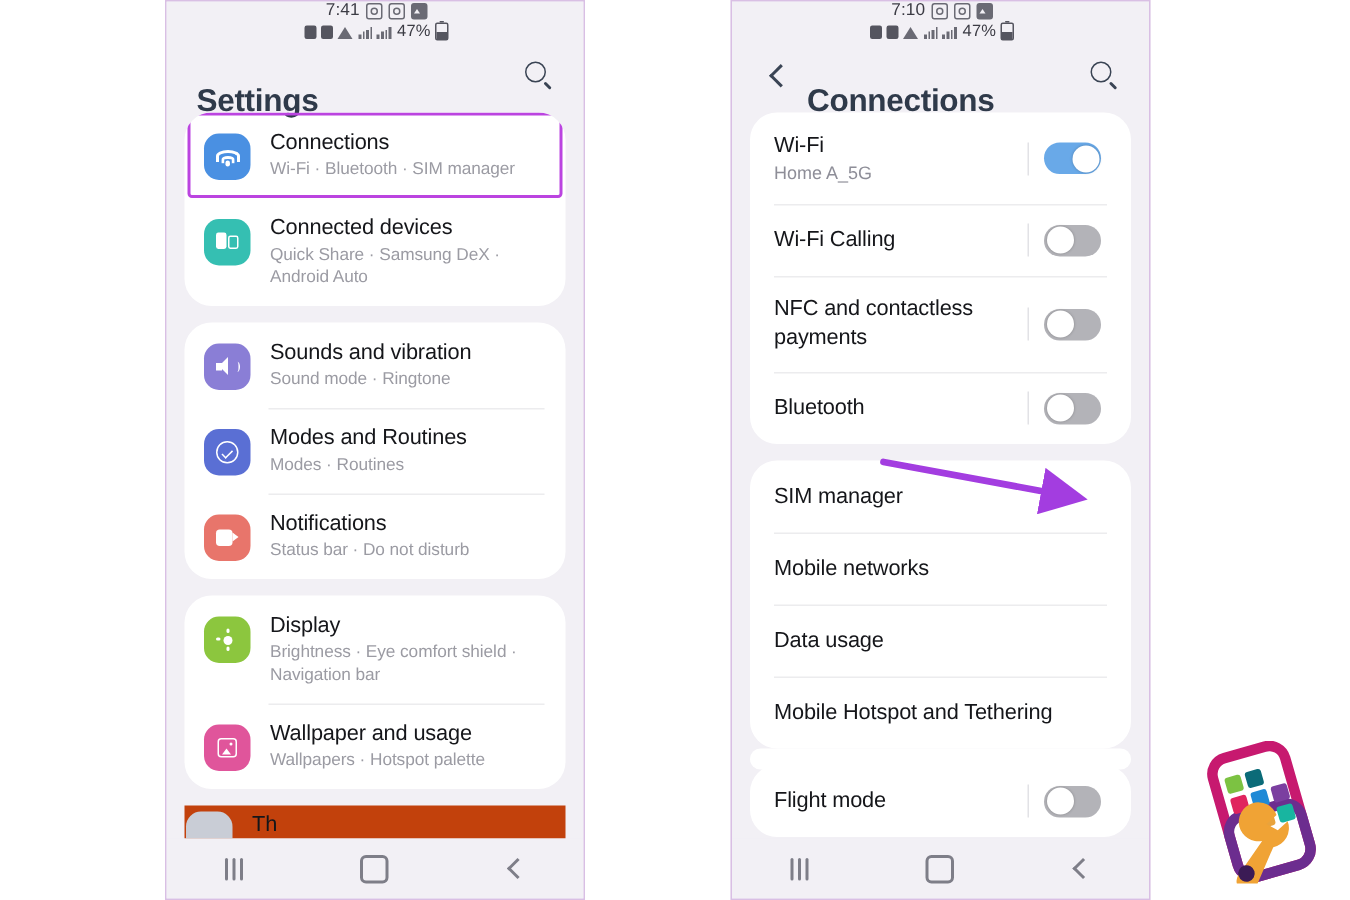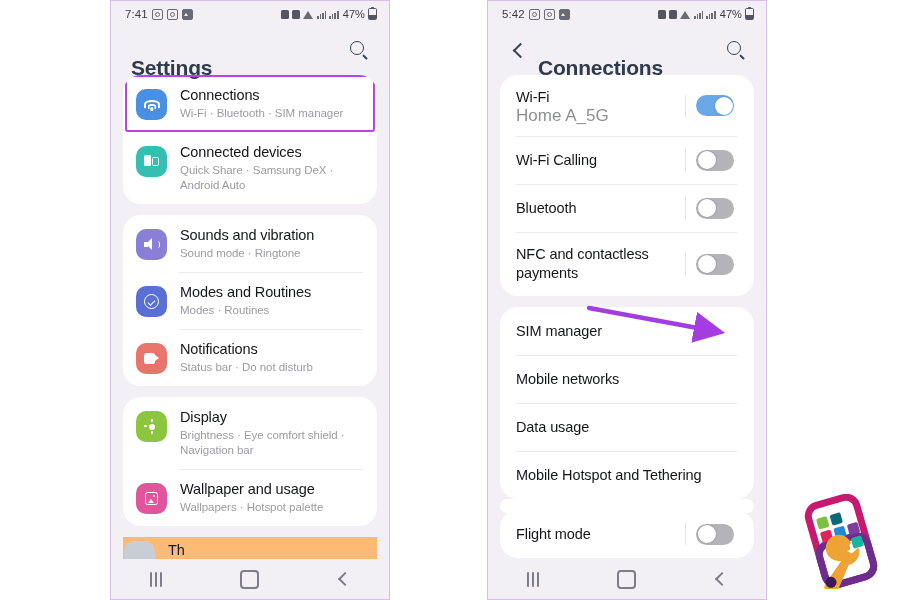--- a/index.html
+++ b/index.html
@@ -35,20 +35,21 @@
   .statusbar {
     height: 26px;
     display: flex;
     align-items: center;
     justify-content: space-between;
     padding: 0 12px 0 14px;
     box-sizing: border-box;
     font-size: 11px;
     color: #3d3d46;
     letter-spacing: .1px;
+    flex-direction: column;
   }
   .sb-left { display: flex; align-items: center; gap: 4px; }
   .sb-right { display: flex; align-items: center; gap: 3px; }
   .sb-time { font-size: 11.5px; color: #3b3b44; }
   .sb-ico {
     display: inline-block; width: 9px; height: 9px;
     border: 1.2px solid #6a6a74; border-radius: 2px;
     position: relative;
   }
   .sb-ico.cam::after {
@@ -211,39 +212,39 @@
     position: absolute;
     left: 2px; right: 2px; top: 0; bottom: 0;
     border: 2.5px solid #bb44e0;
     border-radius: 3px;
     pointer-events: none;
   }
   .hl-wrap { position: relative; }
 
   
   .peek {
-    height: 28px; background:#fdba74; margin: 0 12px;
+    height: 28px; background:#c2410c; margin: 0 12px;
     border-radius: 0; position: relative; overflow:hidden;
   }
   .peek .pk-ico{position:absolute;left:1px;top:4px;width:31px;height:31px;border-radius:10px;background:#c9cdd6;}
   .peek .pk-tx{position:absolute;left:45px;top:5px;font-size:14.5px;color:#15161a;}
 
   
   .crow {
     display: flex; align-items: center;
     padding: 13px 20px 13px 16px;
     position: relative; min-height: 22px;
   }
   .crow + .crow::before {
     content:""; position:absolute; left: 16px; right: 16px; top: 0;
     height: 1px; background: #ececee;
   }
   .crow-txt { flex: 1; min-width: 0; padding-right: 8px; }
   .crow-title { font-size: 14.5px; color: #15161a; line-height: 19px; letter-spacing:-0.1px;}
-  .crow-sub { font-size: 17px; color: #8e8e98; line-height: 15px; margin-top:1px;}
+  .crow-sub { font-size: 12px; color: #8e8e98; line-height: 15px; margin-top:1px;}
   .crow-right { display:flex; align-items:center; flex:none; }
   .tog-div { width:1px; height:22px; background:#e2e2e6; margin-right:10px; }
 
   .toggle {
     width: 38px; height: 21px; border-radius: 11px;
     position: relative; flex: none;
     background: #b3b3b8;
   }
   .toggle .knob {
     position: absolute; top: 1.5px; left: 1.5px;
@@ -432,21 +433,21 @@
       <div class="nav-home"></div>
       <div class="nav-back"></div>
     </div>
   </div>
 
   <div class="phone" id="phone-right">
     <div class="screen">
 
       <div class="statusbar">
         <div class="sb-left">
-          <span class="sb-time">5:42</span>
+          <span class="sb-time">7:10</span>
           <span class="sb-ico cam"></span>
           <span class="sb-ico cam"></span>
           <span class="sb-ico gal"></span>
         </div>
         <div class="sb-right">
           <span class="sb-sq"></span>
           <span class="sb-sq"></span>
           <span class="sb-wifi"></span>
           <span class="sb-bars">
               <i></i>
@@ -494,33 +495,33 @@
             <div class="crow-right">
               <div class="tog-div"></div>
               <div class="toggle">
                   <div class="knob"></div>
                 </div>
             </div>
           </div>
 
           <div class="crow">
             <div class="crow-txt">
-              <div class="crow-title">Bluetooth</div>
+              <div class="crow-title" style="max-width:160px">NFC and contactless payments</div>
             </div>
             <div class="crow-right">
               <div class="tog-div"></div>
               <div class="toggle">
                   <div class="knob"></div>
                 </div>
             </div>
           </div>
 
           <div class="crow">
             <div class="crow-txt">
-              <div class="crow-title" style="max-width:160px">NFC and contactless payments</div>
+              <div class="crow-title">Bluetooth</div>
             </div>
             <div class="crow-right">
               <div class="tog-div"></div>
               <div class="toggle">
                   <div class="knob"></div>
                 </div>
             </div>
           </div>
         </div>
 

